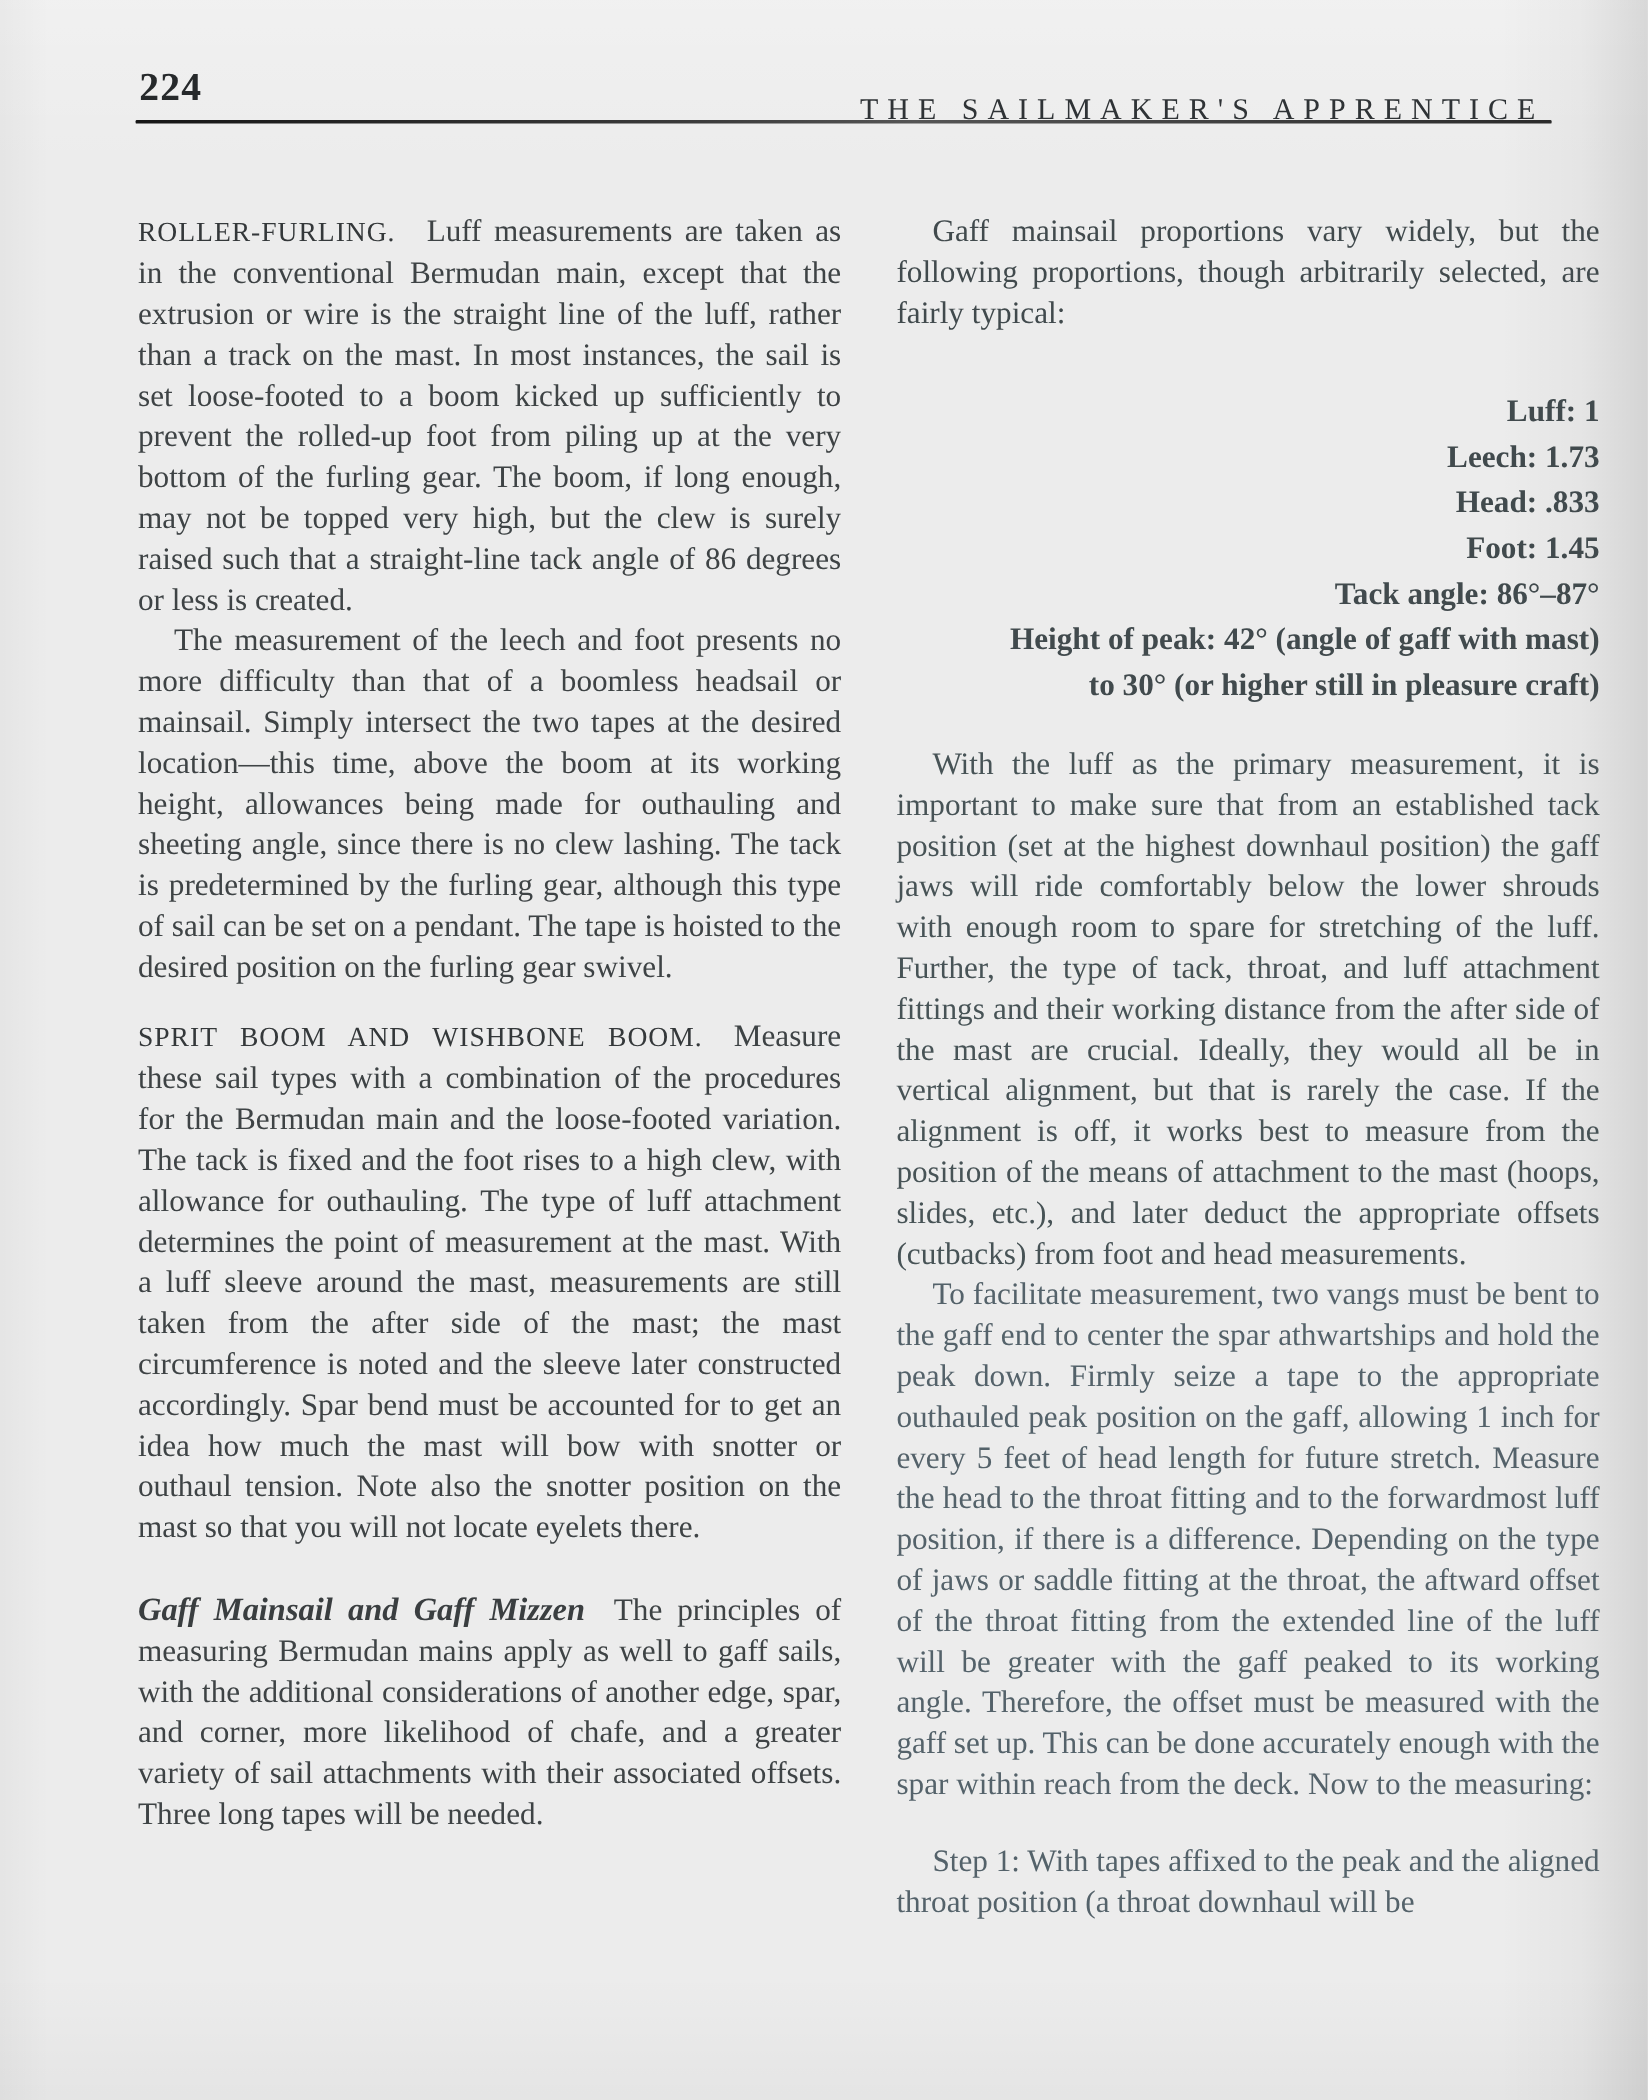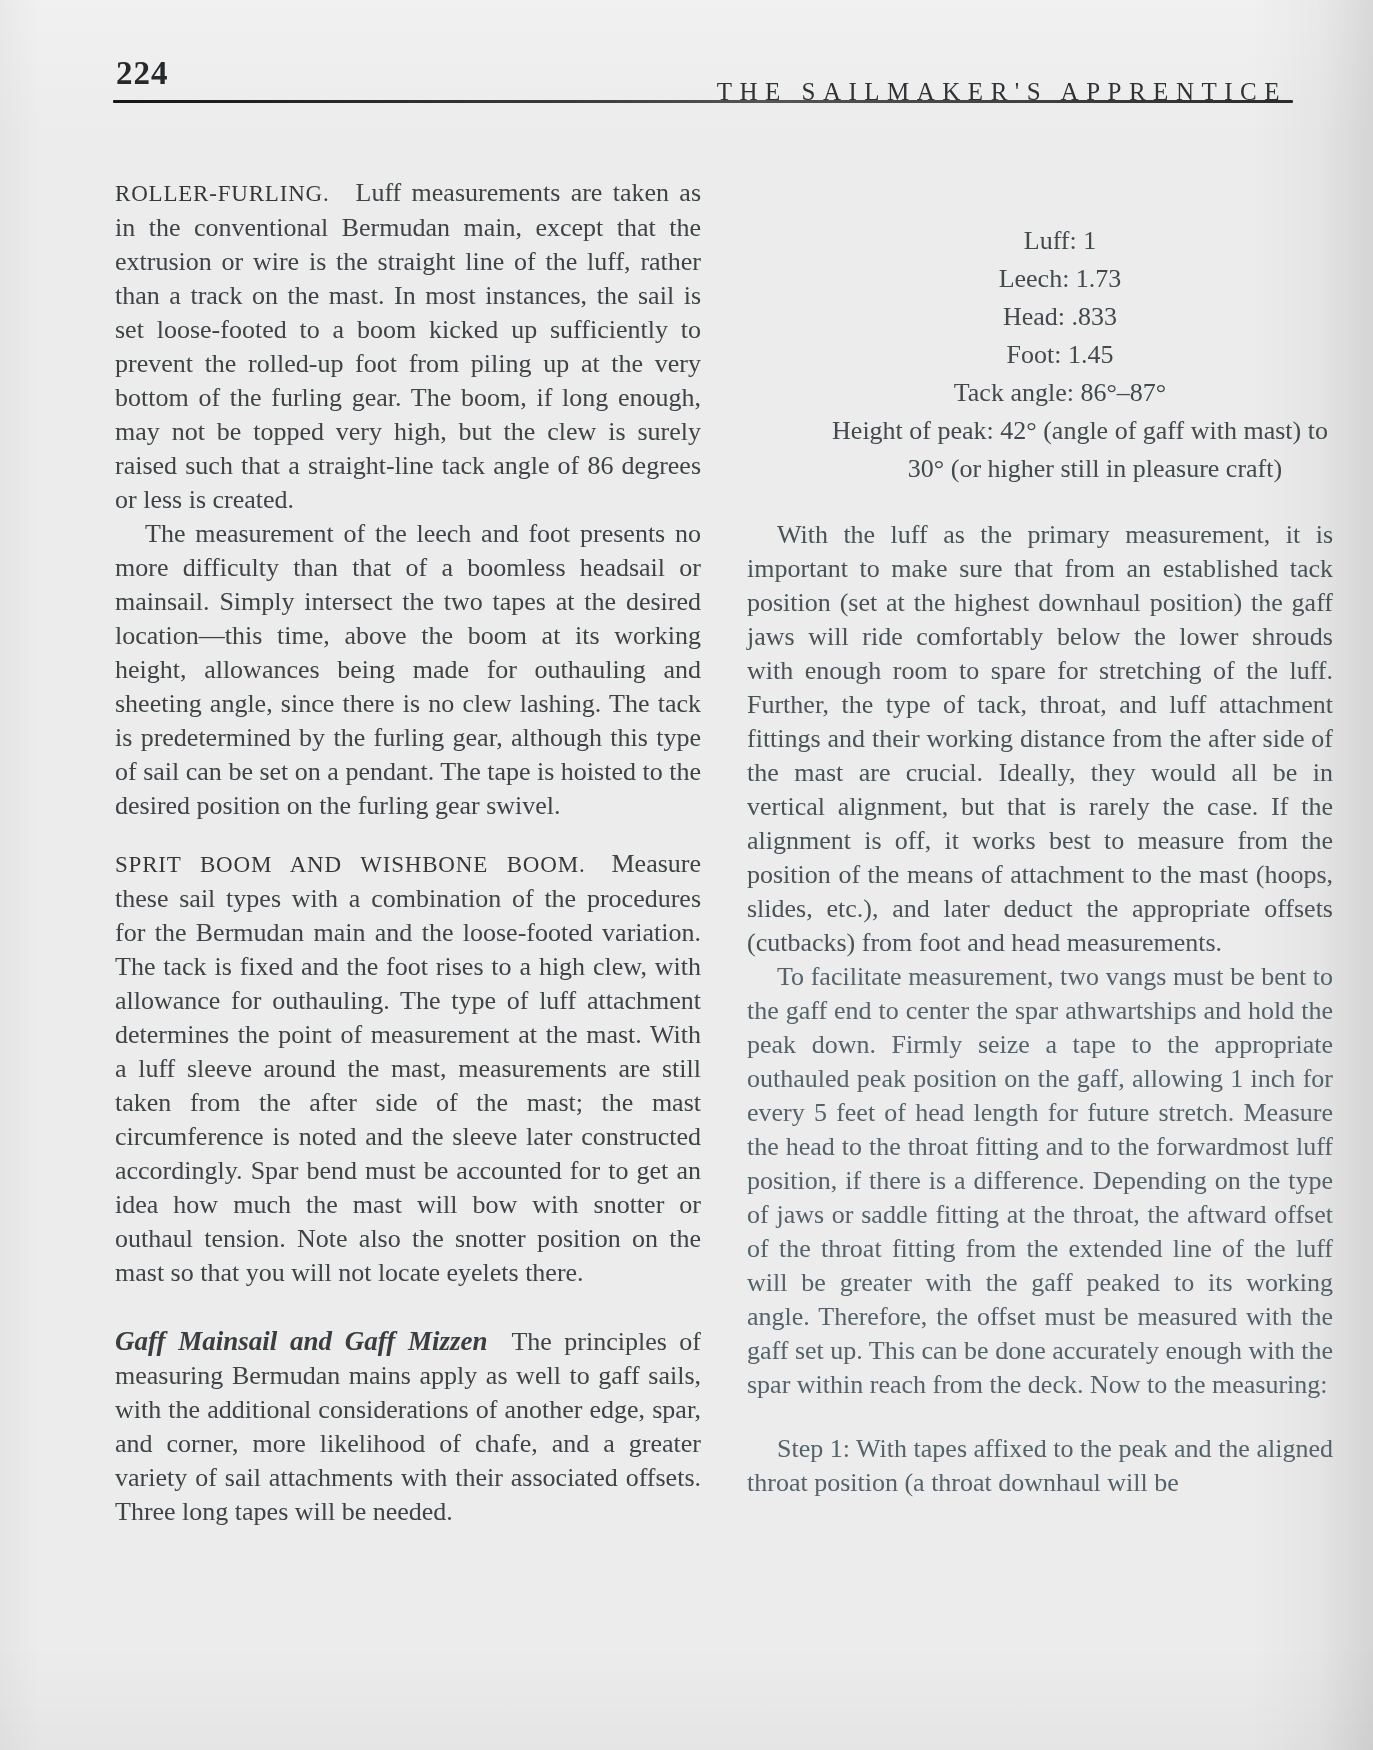--- a/index.html
+++ b/index.html
@@ -56,21 +56,21 @@
     font-style:italic; font-weight:bold; font-size:27px; color:#3a3e40;
     margin-right:24px;
     margin-top:32px;
   }
   .indent  { text-indent:30px; }
   .gap-sm  { margin-top:24px !important; }
   .gap-md  { margin-top:30px !important; }
   .gap-lg  { margin-top:34px !important; }
 
   .prop-list { margin-top:46px; padding-left:40px; line-height:38px; }
-  .prop-item { text-align:center; }
+  .prop-item { text-align:right;font-weight:bold; }
   .prop-item.hang { padding-left:30px; text-indent:-30px;margin-left:40px; }
 
   .tone-mid  { color:#475356; }
   .tone-soft { color:#54626a; filter:blur(0.35px); }
   .list-tone { color:#414a4d; }
 </style>
 </head>
 <body>
 
 <div class="page">
@@ -90,20 +90,23 @@
       </p>
       <p class="gap-sm">
         <span class="runin-caps">SPRIT BOOM AND WISHBONE BOOM.</span><span>Measure these sail types with a combination of the procedures for the Bermudan main and the loose-footed variation. The tack is fixed and the foot rises to a high clew, with allowance for outhauling. The type of luff attachment determines the point of measurement at the mast. With a luff sleeve around the mast, measurements are still taken from the after side of the mast; the mast circumference is noted and the sleeve later constructed accordingly. Spar bend must be accounted for to get an idea how much the mast will bow with snotter or outhaul tension. Note also the snotter position on the mast so that you will not locate eyelets there.</span>
       </p>
       <p class="gap-lg">
         <span class="runin-italic">Gaff Mainsail and Gaff Mizzen</span><span>The principles of measuring Bermudan mains apply as well to gaff sails, with the additional considerations of another edge, spar, and corner, more likelihood of chafe, and a greater variety of sail attachments with their associated offsets. Three long tapes will be needed.</span>
       </p>
     </div>
 
     <div class="col">
+      <p class="indent list-tone">
+        <span>Gaff mainsail proportions vary widely, but the following proportions, though arbitrarily selected, are fairly typical:</span>
+      </p>
 
       <div class="prop-list list-tone">
         <div class="prop-item">Luff: 1</div>
         <div class="prop-item">Leech: 1.73</div>
         <div class="prop-item">Head: .833</div>
         <div class="prop-item">Foot: 1.45</div>
         <div class="prop-item">Tack angle: 86°–87°</div>
         <div class="prop-item hang">Height of peak: 42° (angle of gaff with mast) to 30° (or higher still in pleasure craft)</div>
       </div>
 

